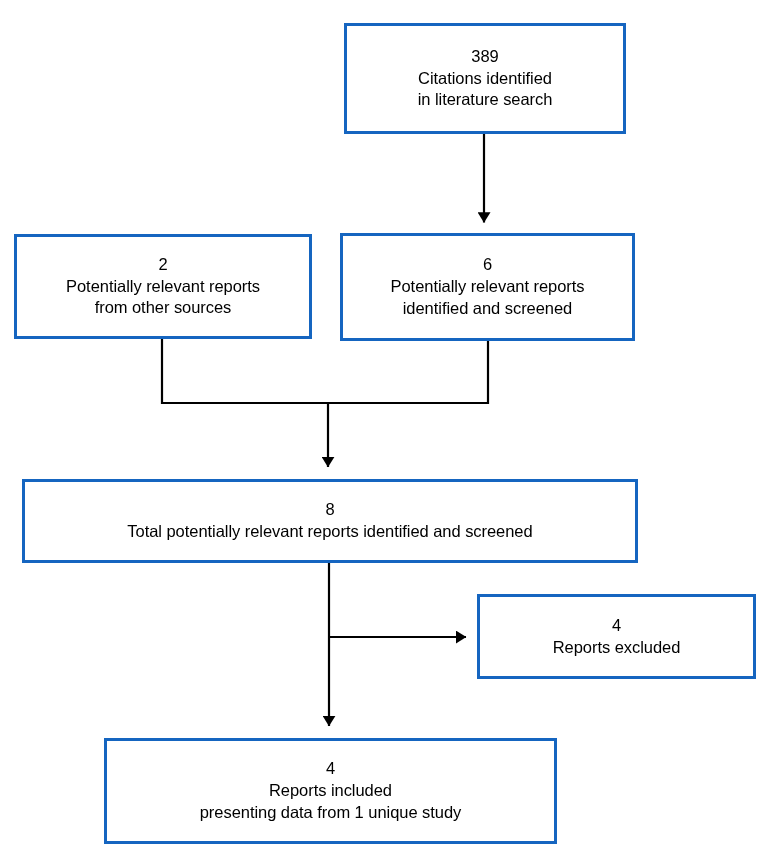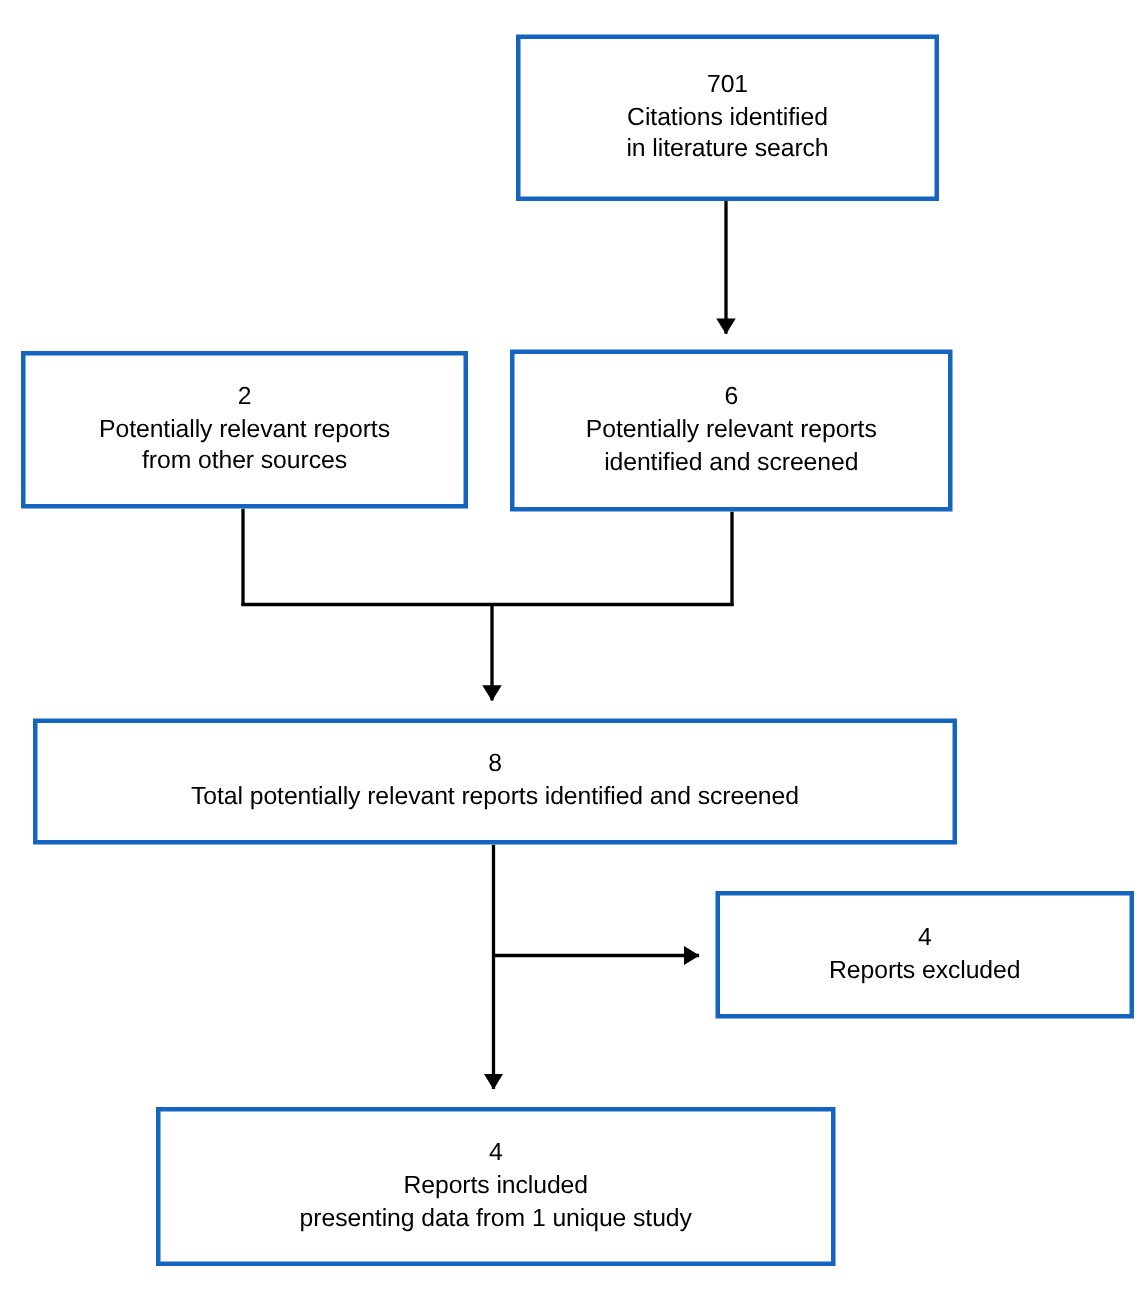--- a/index.html
+++ b/index.html
@@ -106,21 +106,21 @@
     <g>
       <line x1="329" y1="563" x2="329" y2="726" stroke="#000000" stroke-width="2.2" marker-end="url(#arrow-down)"></line>
     </g>
 
     <g>
       <line x1="329" y1="637" x2="466" y2="637" stroke="#000000" stroke-width="2.2" marker-end="url(#arrow-right)"></line>
     </g>
   </svg>
 
   <div class="node-box" id="node-citations" style="border: 3px solid rgb(21, 101, 192); background: rgb(255, 255, 255);">
-    <div class="node-text" style="color: rgb(0, 0, 0);">701
+    <div class="node-text" style="color: rgb(0, 0, 0);">389
 Citations identified
 in literature search</div>
   </div>
 
   <div class="node-box" id="node-other-sources" style="border: 3px solid rgb(21, 101, 192); background: rgb(255, 255, 255);">
     <div class="node-text" style="color: rgb(0, 0, 0);">2
 Potentially relevant reports
 from other sources</div>
   </div>
 

